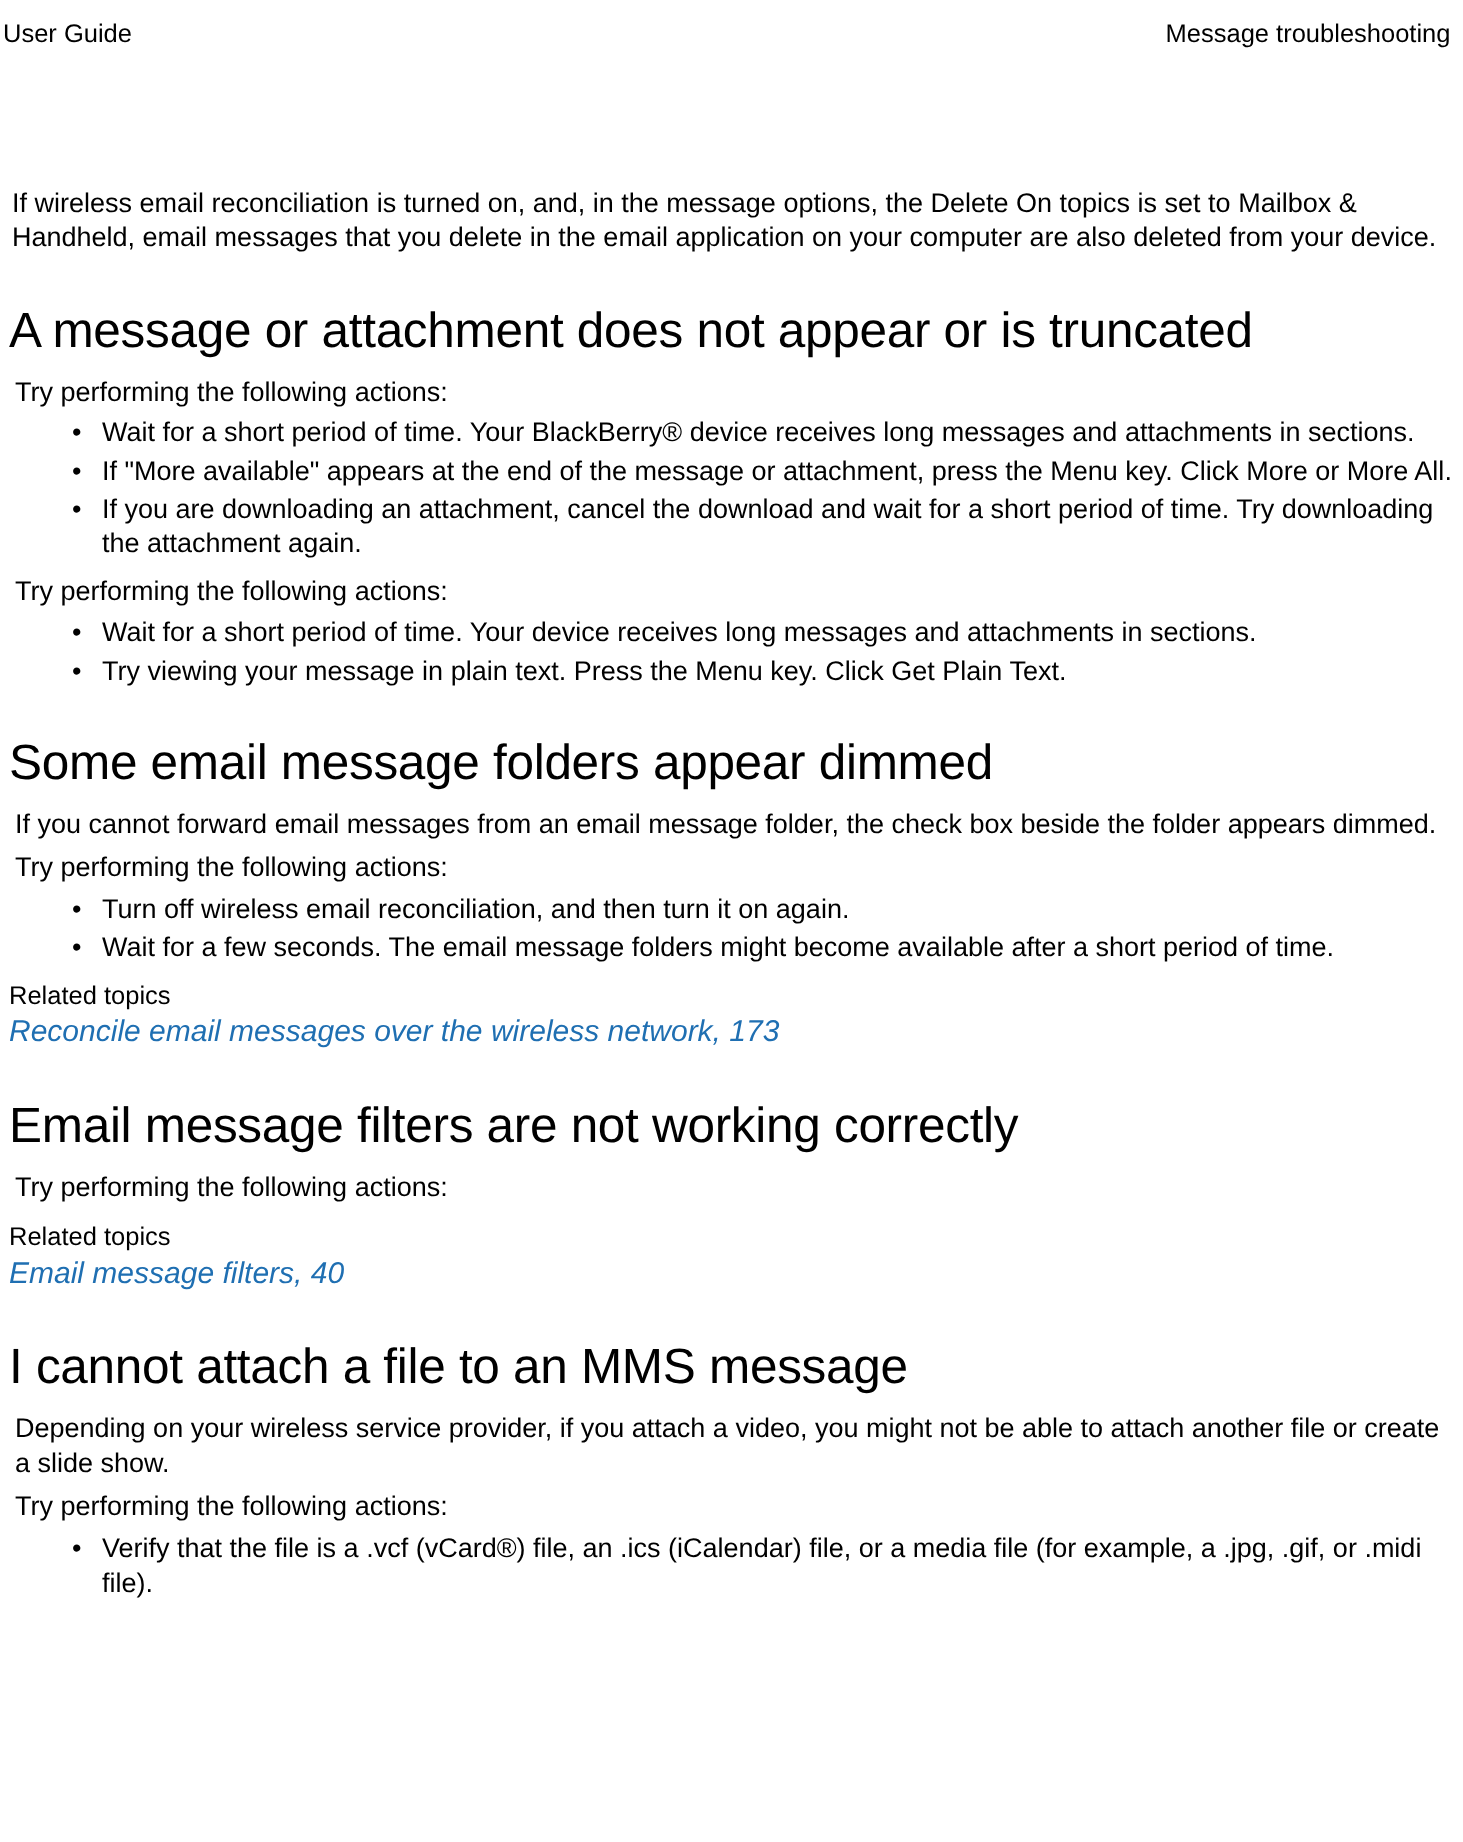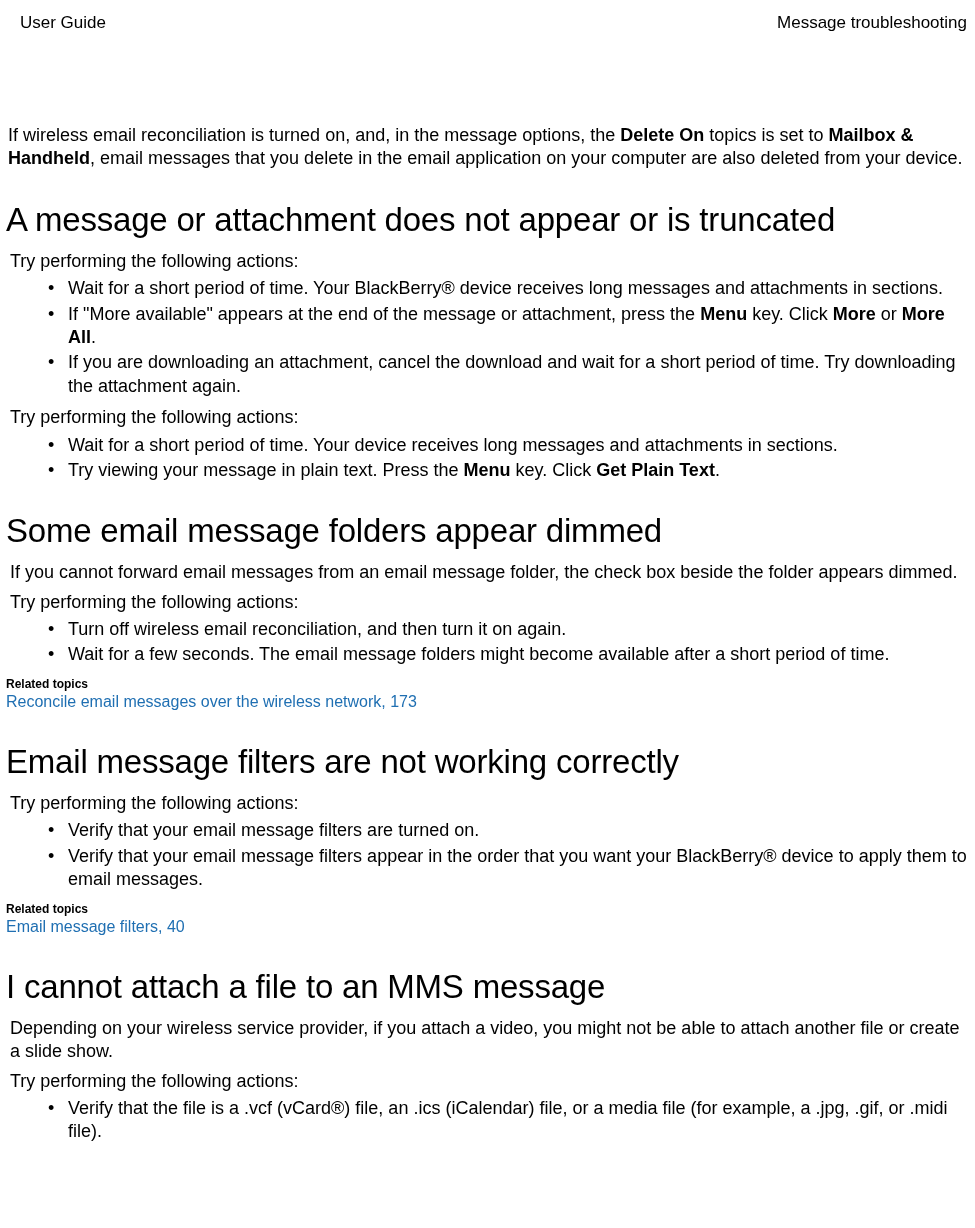--- a/index.html
+++ b/index.html
@@ -17,21 +17,21 @@
   .page {
     width: 975px;
     min-height: 1228px;
     position: relative;
     padding: 0;
     box-sizing: border-box;
   }
   .header-row {
     display: flex;
     justify-content: space-between;
-    padding: 12px 8px 0 20px;
+    padding: 12px 8px 0 2px;
     font-size: 17px;
   }
   .content {
     padding: 90px 4px 0 4px;
   }
   .intro-para {
     margin: 0 0 24px 0;
     padding: 0 4px;
     font-size: 18px;
   }
@@ -58,32 +58,33 @@
     line-height: 1.3;
   }
   ul.bullets li::before {
     content: "•";
     position: absolute;
     left: -20px;
     top: 0;
     font-size: 18px;
   }
   .related-heading {
-    font-weight: 700;
-    font-size: 12px;
+    font-weight: 400;
+    font-size: 17px;
     margin: 10px 0 0 2px;
   }
   .related-link {
     color: #1f6fb2;
-    font-size: 16px;
+    font-size: 20px;
     margin: 0 0 12px 2px;
     display: block;
     text-decoration: none;
+    font-style: italic;
   }
-  b { font-weight: 700; }
+  b { font-weight: 400; }
 </style>
 </head>
 <body>
 
 <div class="page">
 
   <div class="header-row">
     <span>User Guide</span>
     <span>Message troubleshooting</span>
   </div>
@@ -117,24 +118,20 @@
     <p class="body-para">Try performing the following actions:</p>
     <ul class="bullets">
       <li><span>Turn off wireless email reconciliation, and then turn it on again.</span></li>
       <li><span>Wait for a few seconds. The email message folders might become available after a short period of time.</span></li>
     </ul>
     <div class="related-heading">Related topics</div>
     <a href="#" class="related-link">Reconcile email messages over the wireless network, 173</a>
 
     <h2 class="section-title">Email message filters are not working correctly</h2>
     <p class="body-para">Try performing the following actions:</p>
-    <ul class="bullets">
-      <li><span>Verify that your email message filters are turned on.</span></li>
-      <li><span>Verify that your email message filters appear in the order that you want your BlackBerry® device to apply them to email messages.</span></li>
-    </ul>
     <div class="related-heading">Related topics</div>
     <a href="#" class="related-link">Email message filters, 40</a>
 
     <h2 class="section-title">I cannot attach a file to an MMS message</h2>
     <p class="body-para">Depending on your wireless service provider, if you attach a video, you might not be able to attach another file or create a slide show.</p>
     <p class="body-para">Try performing the following actions:</p>
     <ul class="bullets">
       <li><span>Verify that the file is a .vcf (vCard®) file, an .ics (iCalendar) file, or a media file (for example, a .jpg, .gif, or .midi file).</span></li>
 
     </ul>

